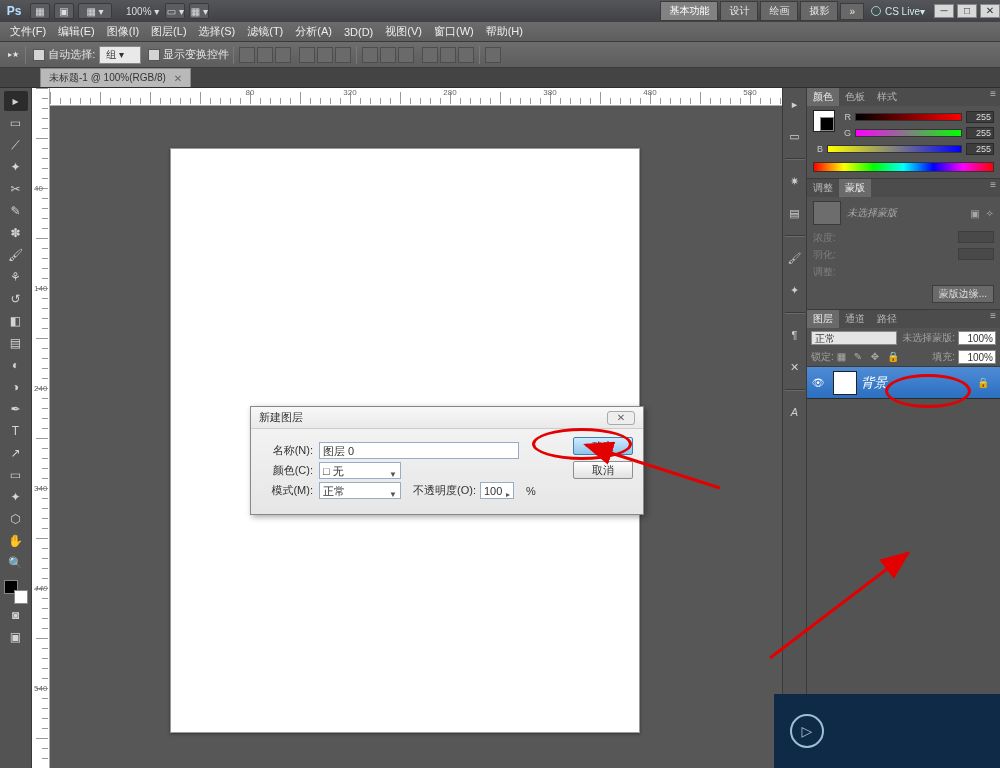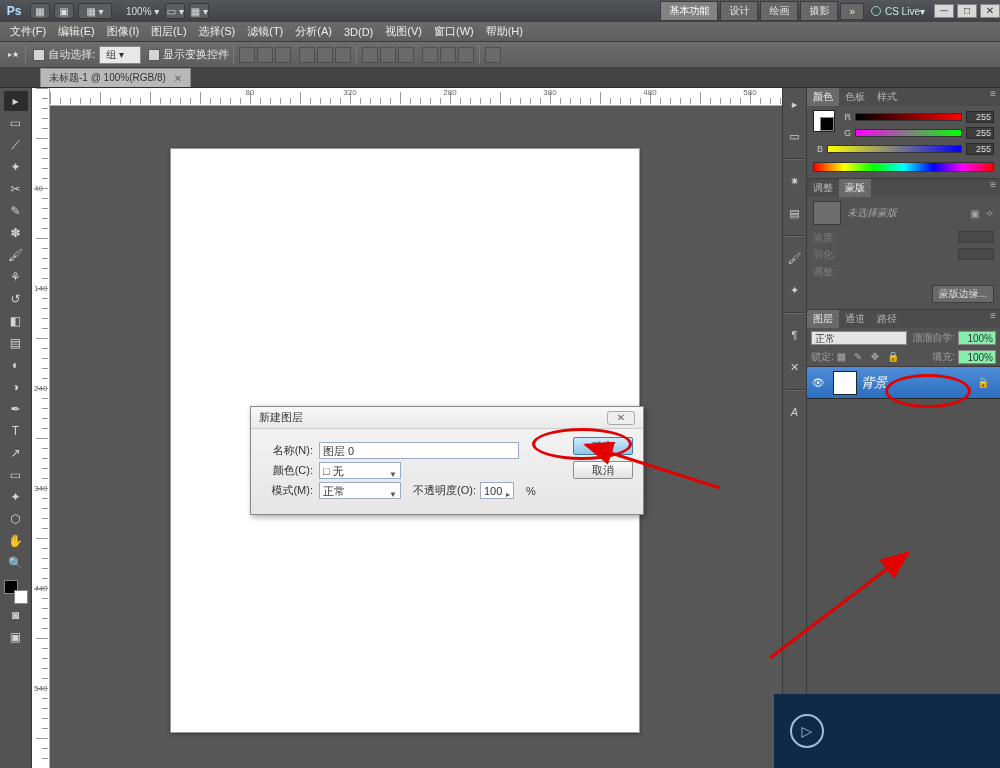--- a/index.html
+++ b/index.html
@@ -59,21 +59,21 @@
 .mask-body .hdr{display:flex;align-items:center;margin-bottom:6px;}
 .mask-body .thumb{width:28px;height:24px;background:#6d6d6d;border:1px solid #3a3a3a;margin-right:6px;}
 .mask-body .row{display:flex;justify-content:space-between;margin:3px 0;opacity:.5;}
 .mask-body .btnrow{display:flex;justify-content:flex-end;gap:4px;margin-top:6px;}
 .mask-body .btn{padding:1px 6px;background:#6a6a6a;border:1px solid #3c3c3c;color:#ddd;}
 .mask-body .ctl{width:36px;height:12px;background:#414141;border:1px solid #2a2a2a;}
 .layers-body{background:#535353;min-height:270px;color:#c8c8c8;font-size:10px;}
 .layers-body .toprow{display:flex;align-items:center;padding:3px 4px;}
 .layers-body .blend{flex:1;background:#e5e5e5;color:#333;border:1px solid #888;height:14px;font-size:10px;padding:0 3px;line-height:13px;}
 .layers-body .opac-l{margin-left:5px;color:#a0a0a0;}
-.layers-body .opac-v{background:#86efac;color:#333;border:1px solid #888;width:38px;height:14px;line-height:13px;text-align:right;padding:0 2px;margin-left:3px;}
+.layers-body .opac-v{background:#ffffff;color:#333;border:1px solid #888;width:38px;height:14px;line-height:13px;text-align:right;padding:0 2px;margin-left:3px;}
 .layers-body .lockrow{display:flex;align-items:center;padding:2px 4px;border-bottom:1px solid #3b3b3b;color:#a0a0a0;}
 .layers-body .lockrow .ic{width:14px;height:12px;margin-left:3px;color:#aaa;}
 .layer-item{display:flex;align-items:center;background:linear-gradient(#4f8cd6,#2b6fc0);height:32px;border-bottom:1px solid #2a2a2a;position:relative;}
 .layer-item .eye{width:22px;text-align:center;color:#fff;}
 .layer-item .thumb{width:24px;height:24px;background:#fff;border:1px solid #222;margin:0 4px;}
 .layer-item .name{color:#fff;font-style:italic;font-size:13px;}
 .layer-item .lock{position:absolute;right:10px;color:#fff;font-size:10px;}
 .layerfoot{height:20px;background:#4b4b4b;border-top:1px solid #3a3a3a;display:flex;align-items:center;justify-content:flex-end;padding:0 6px;}
 
 .rulerH .tick,.rulerV .tick{position:absolute;background:#999;}
@@ -500,21 +500,21 @@
     <div class="panel" style="flex:1;display:flex;flex-direction:column">
       <div class="panel-tabs">
         <span class="pt active">图层</span>
         <span class="pt">通道</span>
         <span class="pt">路径</span>
         <span class="pm">≡</span>
       </div>
       <div class="layers-body" style="flex:1;position:relative">
         <div class="toprow">
           <span class="blend"><span>正常</span></span>
-          <span class="opac-l">溜溜自学:</span>
+          <span class="opac-l">未选择蒙版:</span>
           <span class="opac-v">100%</span>
         </div>
         <div class="lockrow">
           <span>锁定:</span>
           <span class="ic">▦</span>
           <span class="ic">✎</span>
           <span class="ic">✥</span>
           <span class="ic">🔒</span>
           <span style="margin-left:auto">填充:</span>
           <span class="opac-v">100%</span>

